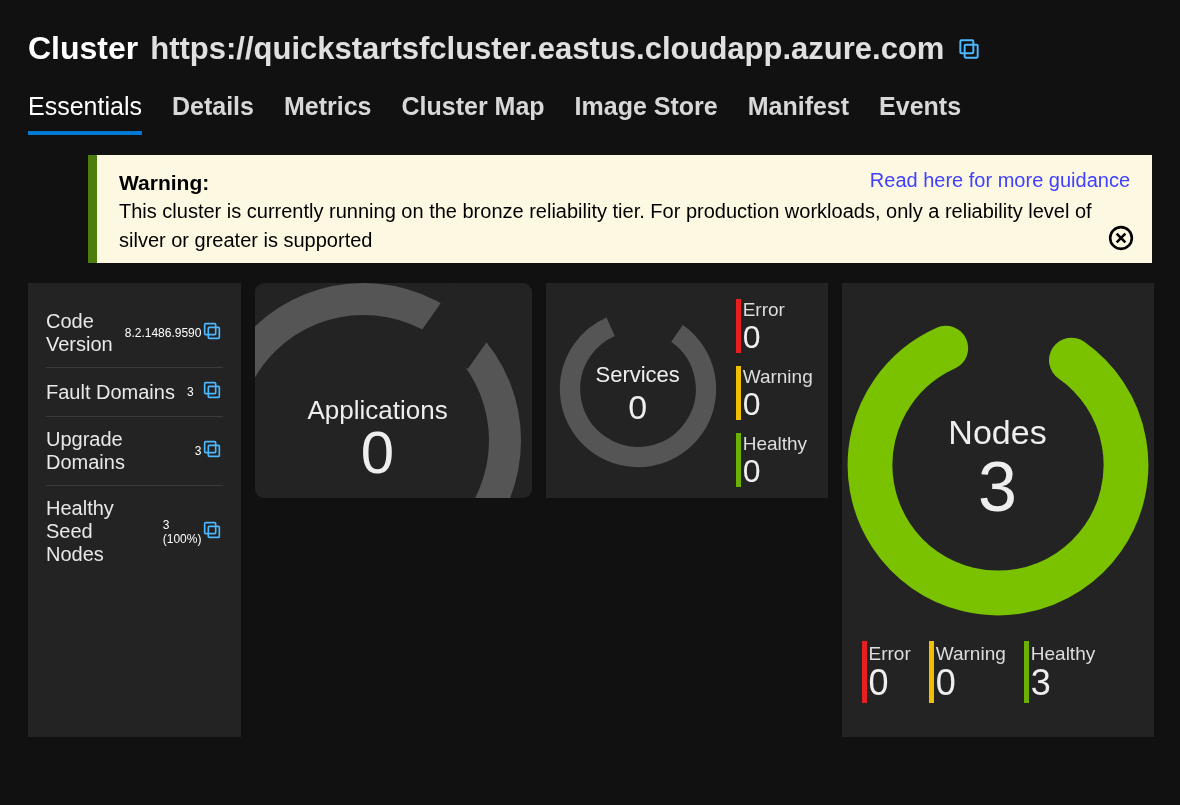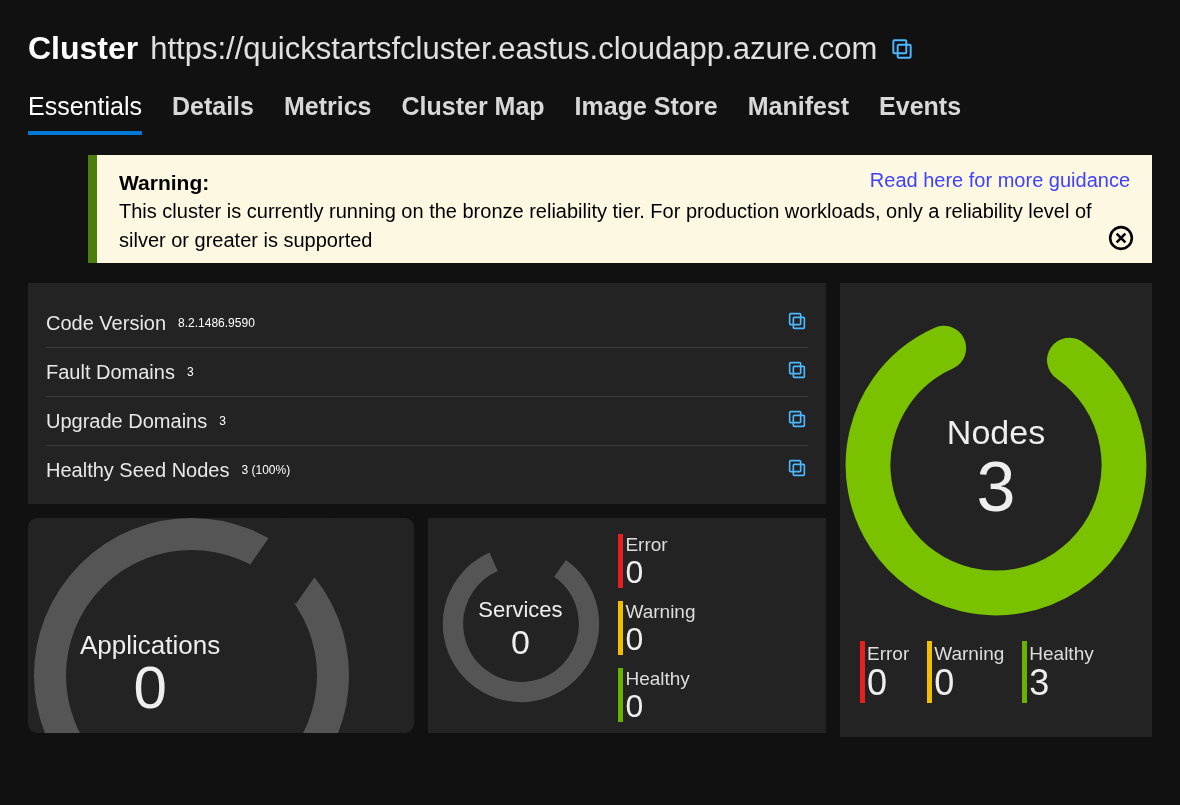--- a/index.html
+++ b/index.html
@@ -19,21 +19,21 @@
       align-items: center;
       gap: 12px;
     }
     .title-bold {
       font-size: 32px;
       font-weight: 700;
       color: #fff;
     }
     .title-url {
       font-size: 31px;
-      font-weight: 400;
+      font-weight: 700;
       color: #e0e0e0;
     }
     .copy-icon {
       color: #4db8ff;
       cursor: pointer;
       display: inline-flex;
     }
     .copy-icon svg { width: 26px; height: 26px; }
     .tabs {
       display: flex;
@@ -84,21 +84,21 @@
       bottom: 8px;
       right: 18px;
       cursor: pointer;
     }
     .warning-close svg { width: 26px; height: 26px; }
     .content {
       display: flex;
       gap: 14px;
       padding: 20px 28px 0 28px;
     }
-    .left-col { flex: 1; display:flex; flex-direction:column; gap:14px;}
+    .left-col { flex: 1; display:flex; flex-direction:row; gap:14px;}
     .right-col { width: 312px; }
     .panel {
       background: #232323;
       padding: 0;
     }
     .stats-panel { padding: 16px 18px 10px 18px; }
     .stat-row {
       display: flex;
       align-items: center;
       padding: 11px 0;

